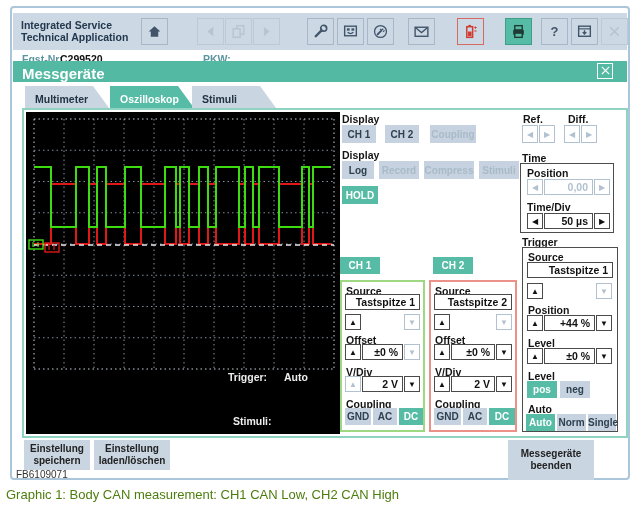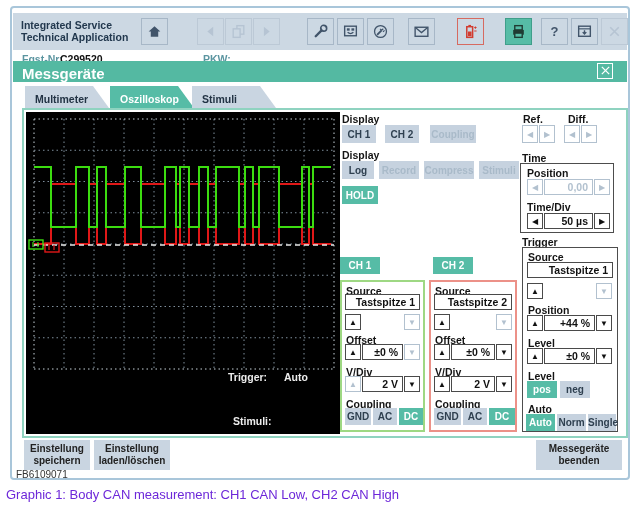--- a/index.html
+++ b/index.html
@@ -36,21 +36,21 @@
   .teal{background:#56bca6;color:#fff;}
   .spin{position:absolute;width:16px;height:16px;background:#fff;border:1px solid #4a4a4a;color:#111;font-size:8px;line-height:13px;text-align:center;padding:0;box-sizing:border-box;}
   .spin.dis{border-color:#b2c1cf;color:#b2c1cf;}
   .fld{position:absolute;height:16px;background:#fff;border:1px solid #4a4a4a;font-size:10.5px;font-weight:bold;color:#111;text-align:right;padding:1px 4px 0 0;box-sizing:border-box;white-space:nowrap;}
   .fld.dis{border-color:#b2c1cf;color:#b2c1cf;}
   .box{position:absolute;border:1px solid #4d4d4d;background:#fff;box-sizing:border-box;}
   .chpanel{position:absolute;background:#fff;box-sizing:border-box;}
   
   .fbtn{position:absolute;background:#c9d5e1;border:none;color:#222;font-family:"Liberation Sans",sans-serif;font-size:10px;font-weight:bold;line-height:12px;text-align:center;padding:0;}
   .fbcode{position:absolute;font-size:10px;color:#333;}
-  .caption{position:absolute;left:6px;top:487px;font-size:13px;color:#6d28d9;text-align:right;}
+  .caption{position:absolute;left:6px;top:487px;font-size:13px;color:#4d7c0f;text-align:right;}
 </style>
 </head>
 <body>
 
 <div class="shot">
  <div class="frame">
 
   <div class="abs toolbar">
     <div class="abs apptitle">
       <div>Integrated Service</div>
@@ -313,21 +313,21 @@
   </div>
 
   <button class="fbtn" style="left:12px;top:432px;width:66px;height:30px">
     <div>Einstellung</div>
     <div>speichern</div>
   </button>
   <button class="fbtn" style="left:82px;top:432px;width:76px;height:30px">
     <div>Einstellung</div>
     <div>laden/löschen</div>
   </button>
-  <button class="fbtn" style="left:524px;top:432px;width:86px;height:30px">
+  <button class="fbtn" style="left:496px;top:432px;width:86px;height:40px">
     <div>Messegeräte</div>
     <div>beenden</div>
   </button>
   <div class="fbcode" style="left:4px;top:461px">FB6109071</div>
  </div>
 
  <div class="caption">Graphic 1: Body CAN measurement: CH1 CAN Low, CH2 CAN High</div>
 </div>
 
 </body></html>

